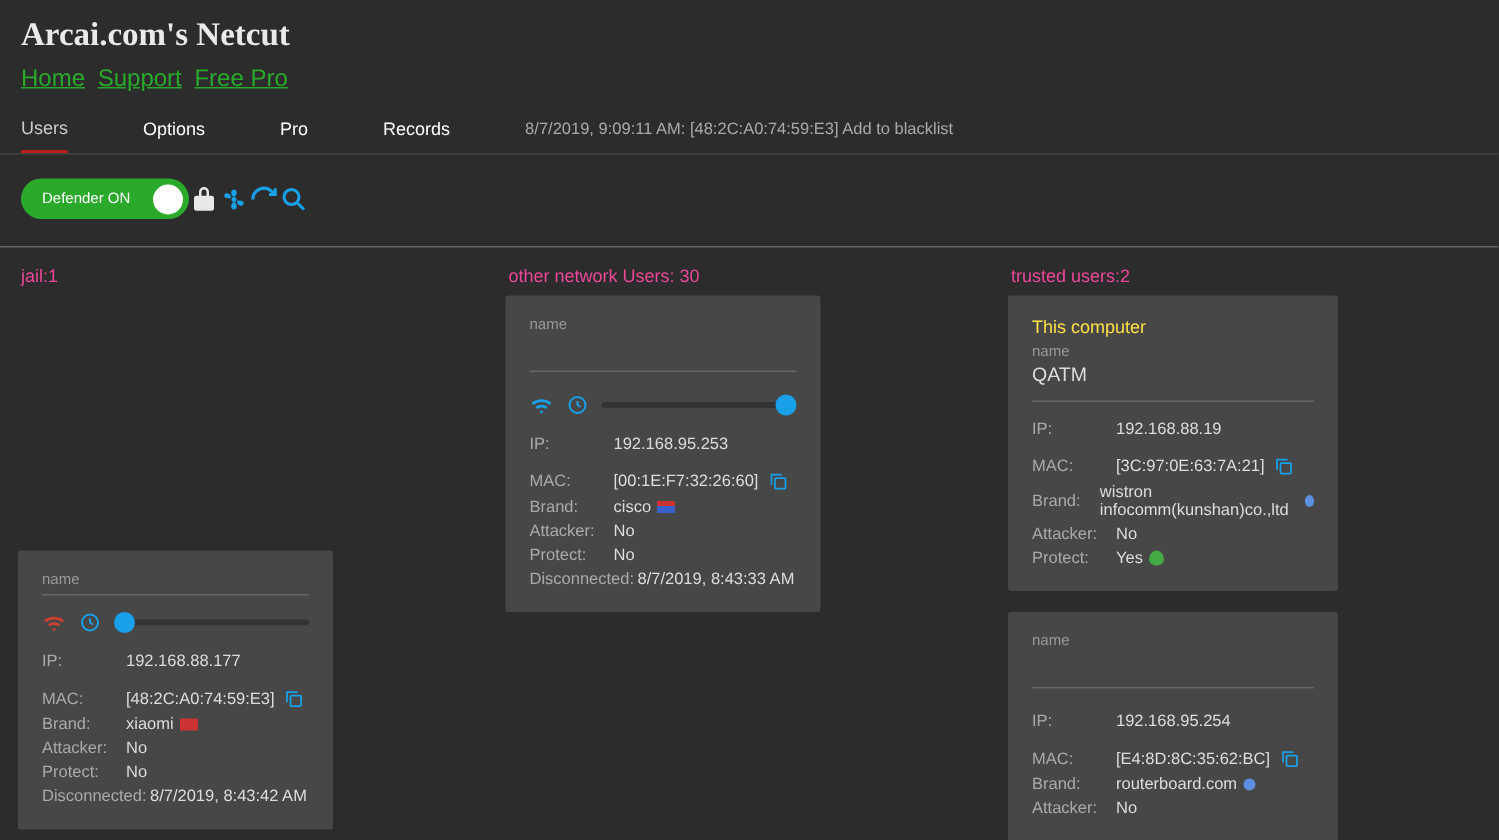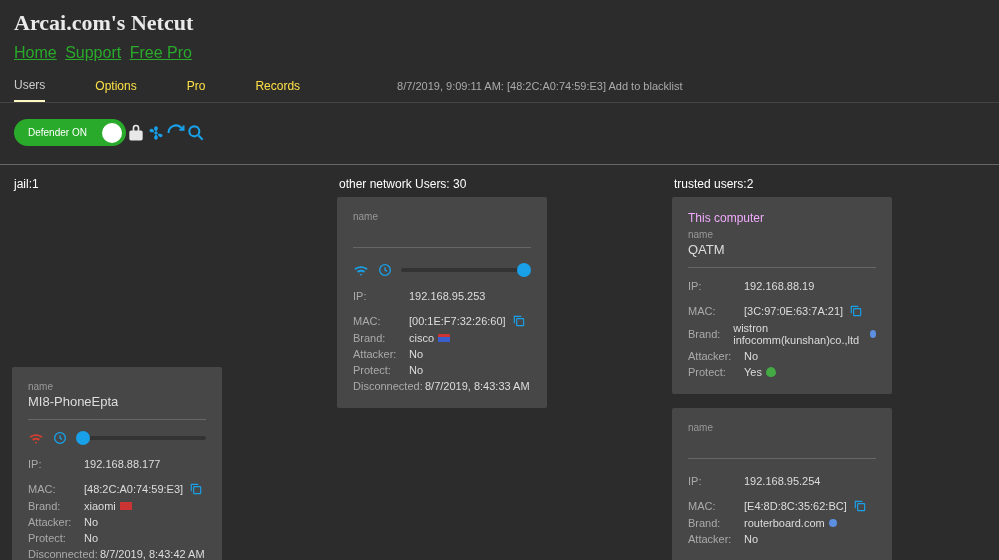--- a/index.html
+++ b/index.html
@@ -30,32 +30,31 @@
 }
 .tabs {
   display: flex;
   align-items: center;
   padding: 0 14px;
   border-bottom: 1px solid #444;
   gap: 50px;
   font-size: 12px;
 }
 .tab {
-  color: #fde047;
+  color: #ffffff;
   padding: 8px 0;
   cursor: pointer;
 }
 .tab.active {
   color: #ccc;
-  border-bottom: 2px solid #fef9c3;
+  border-bottom: 2px solid #b91c1c;
 }
 .status-line {
   color: #aaa;
   font-size: 11px;
-  margin-left: 47px;
 }
 .toolbar {
   display: flex;
   align-items: center;
   padding: 16px 14px 18px;
 }
 .toggle-pill {
   width: 112px;
   height: 27px;
   background: #2aaa2a;
@@ -93,21 +92,21 @@
 .columns {
   display: flex;
   padding: 6px 12px;
   gap: 10px;
 }
 .col {
   flex: 1;
 }
 .col-header {
   font-size: 12px;
-  color: #ffffff;
+  color: #ec4899;
   padding: 6px 2px;
 }
 .hint {
   font-weight: bold;
   color: #fff;
   font-size: 11px;
   padding: 4px 2px 10px;
 }
 .card {
   background: #474747;
@@ -185,21 +184,21 @@
   border-radius: 50% 50% 50% 50% / 60% 60% 40% 40%;
   margin-left: 4px;
   vertical-align: middle;
 }
 .col3 .card { width: 220px; }
 .col2 .card { width: 210px; }
 .col1 .card { width: 210px; }
 .col2 { padding-left: 0px; }
 .col3 { padding-left: 10px; }
 .jail-spacer { height: 170px; }
-.title-row { font-size: 12px; color: #f0abfc; padding-bottom: 4px; }
+.title-row { font-size: 12px; color: #fde047; padding-bottom: 4px; }
 .name-input-line {
   border-bottom: 1px solid #666;
   height: 20px;
   margin: 6px 0 14px;
 }
 </style>
 </head>
 <body>
 
 <div class="header-title">Arcai.com's Netcut</div>
@@ -242,21 +241,20 @@
 
 <hr class="divider">
 
 <div class="columns">
 
   <div class="col col1">
     <div class="col-header">jail:1</div>
     <div class="jail-spacer"></div>
     <div class="card">
       <div class="label-small">name</div>
-      <div class="name-val">MI8-PhoneEpta</div>
       <hr>
       <div class="card-icons">
         <svg class="mini-icon" viewBox="0 0 24 24" fill="#d04030">
             <path d="M12 21l-2-3h4l-2 3zm-6-7c3-3 9-3 12 0l-2 2c-2-2-6-2-8 0l-2-2zM2 10c5-5 15-5 20 0l-2 2c-4-4-12-4-16 0l-2-2z"></path>
           </svg>
         <svg class="mini-icon" viewBox="0 0 24 24" fill="none" stroke="#18a0e8" stroke-width="2">
             <circle cx="12" cy="12" r="8"></circle>
             <path d="M12 8v4l3 2"></path>
           </svg>
         <div class="slider-track">

